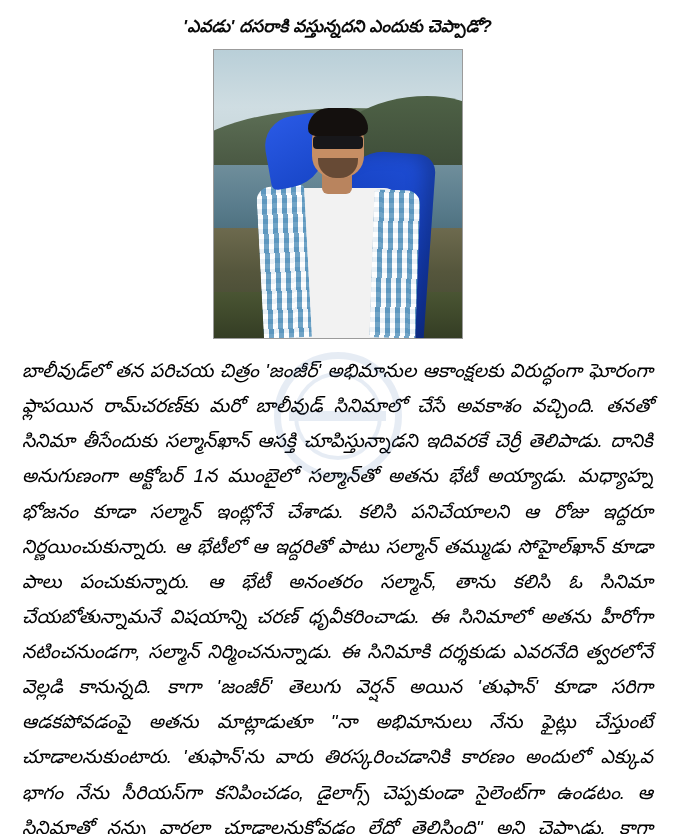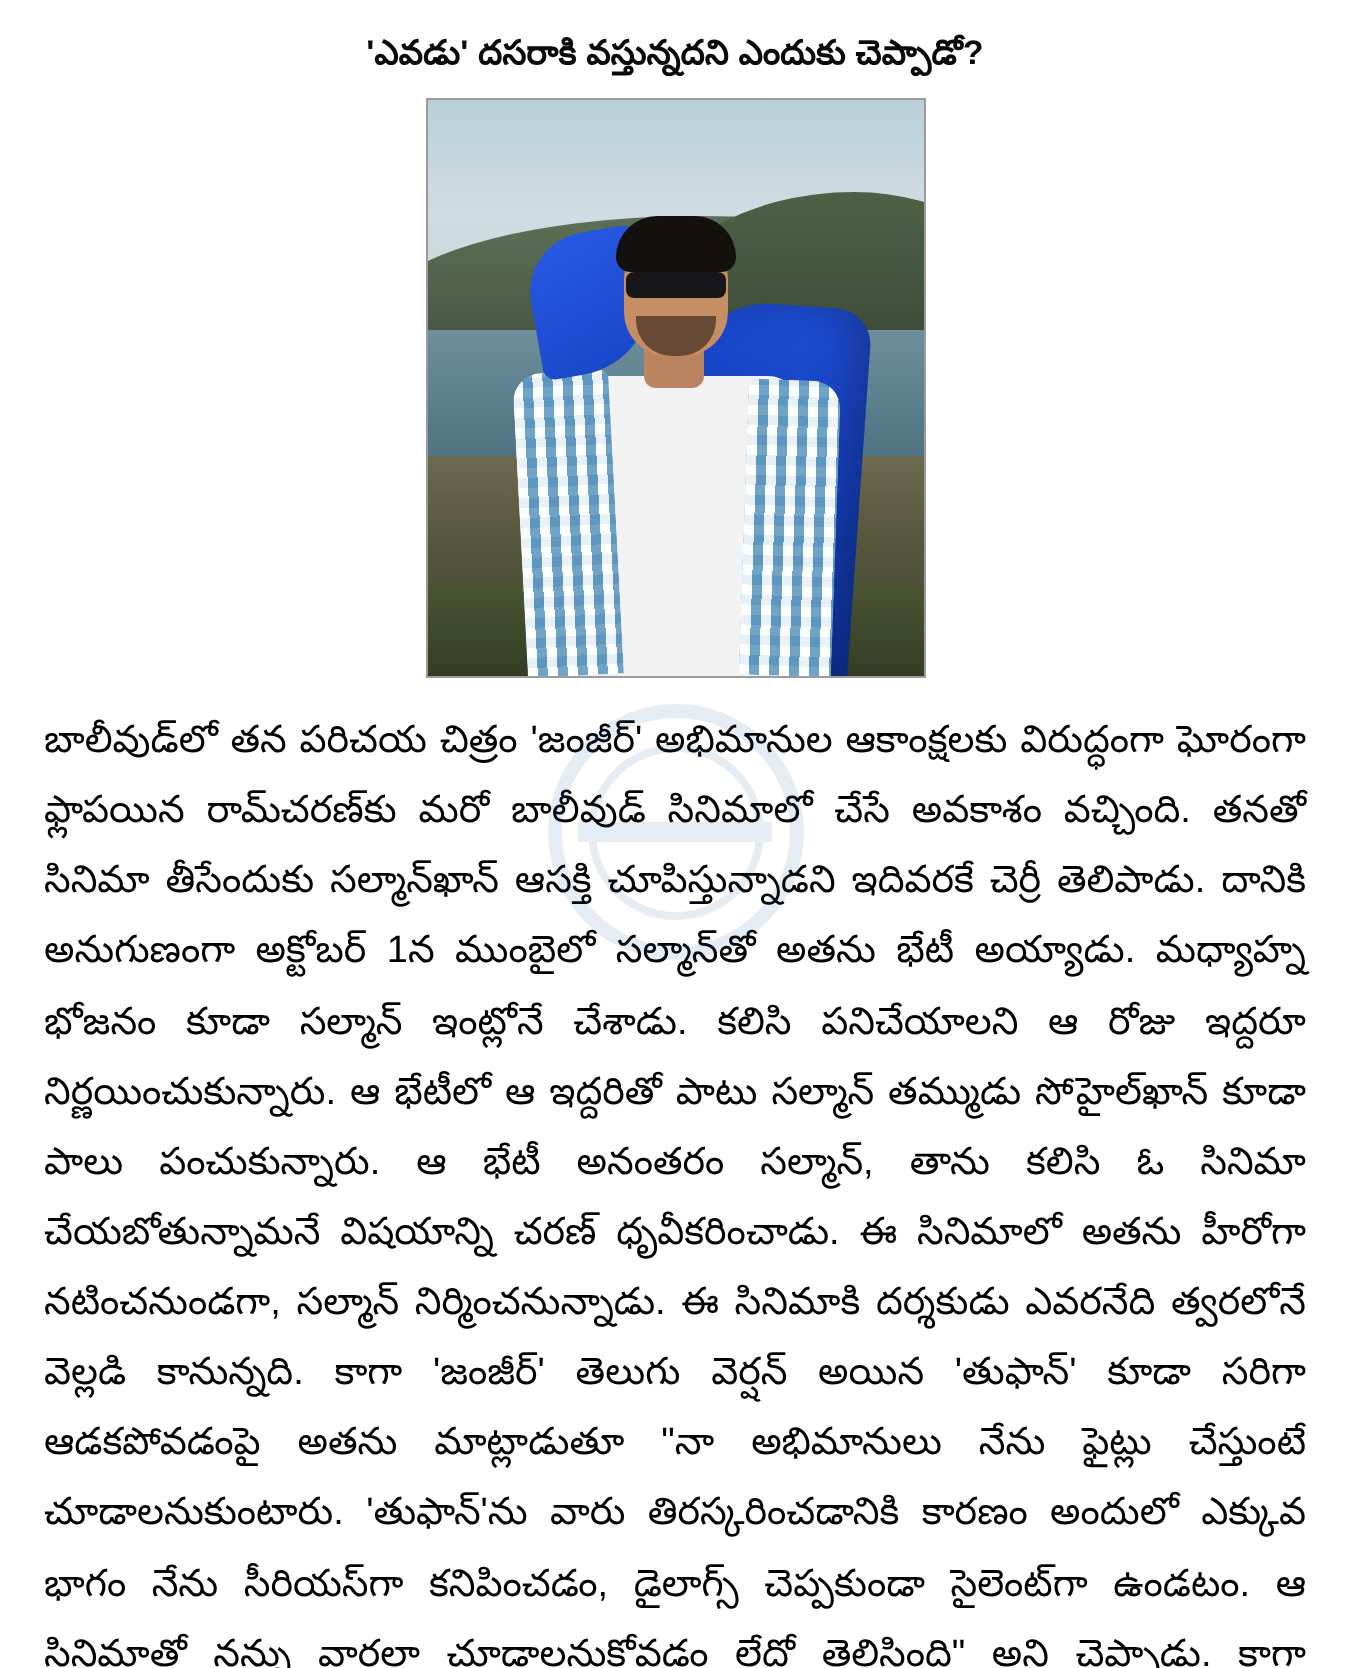--- a/index.html
+++ b/index.html
@@ -14,20 +14,21 @@
     color: #111111;
     overflow: hidden;
     position: relative;
   }
   .page {
     width: 675px;
     height: 708px;
     box-sizing: border-box;
     padding: 12px 22px 6px 22px;
     position: relative;
+    font-style: italic;
   }
   .headline {
     text-align: center;
     font-family: "Liberation Sans", sans-serif;
     font-weight: bold;
     font-size: 17px;
     line-height: 1.35;
     color: #0a0a0a;
     margin: 4px 0 10px 0;
     letter-spacing: 0.1px;

